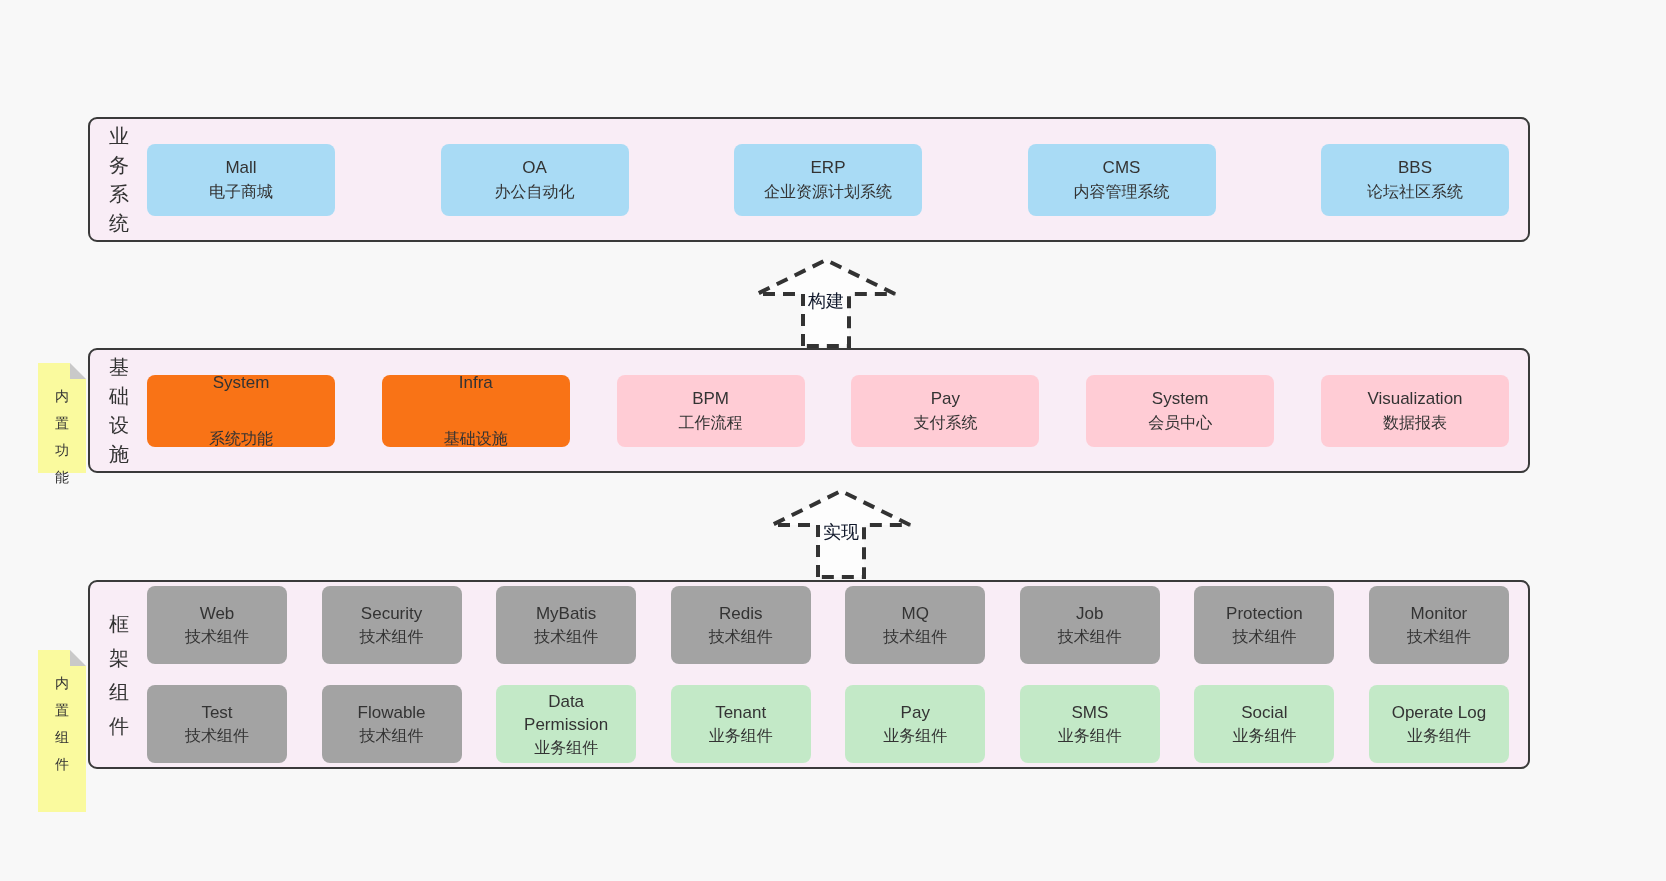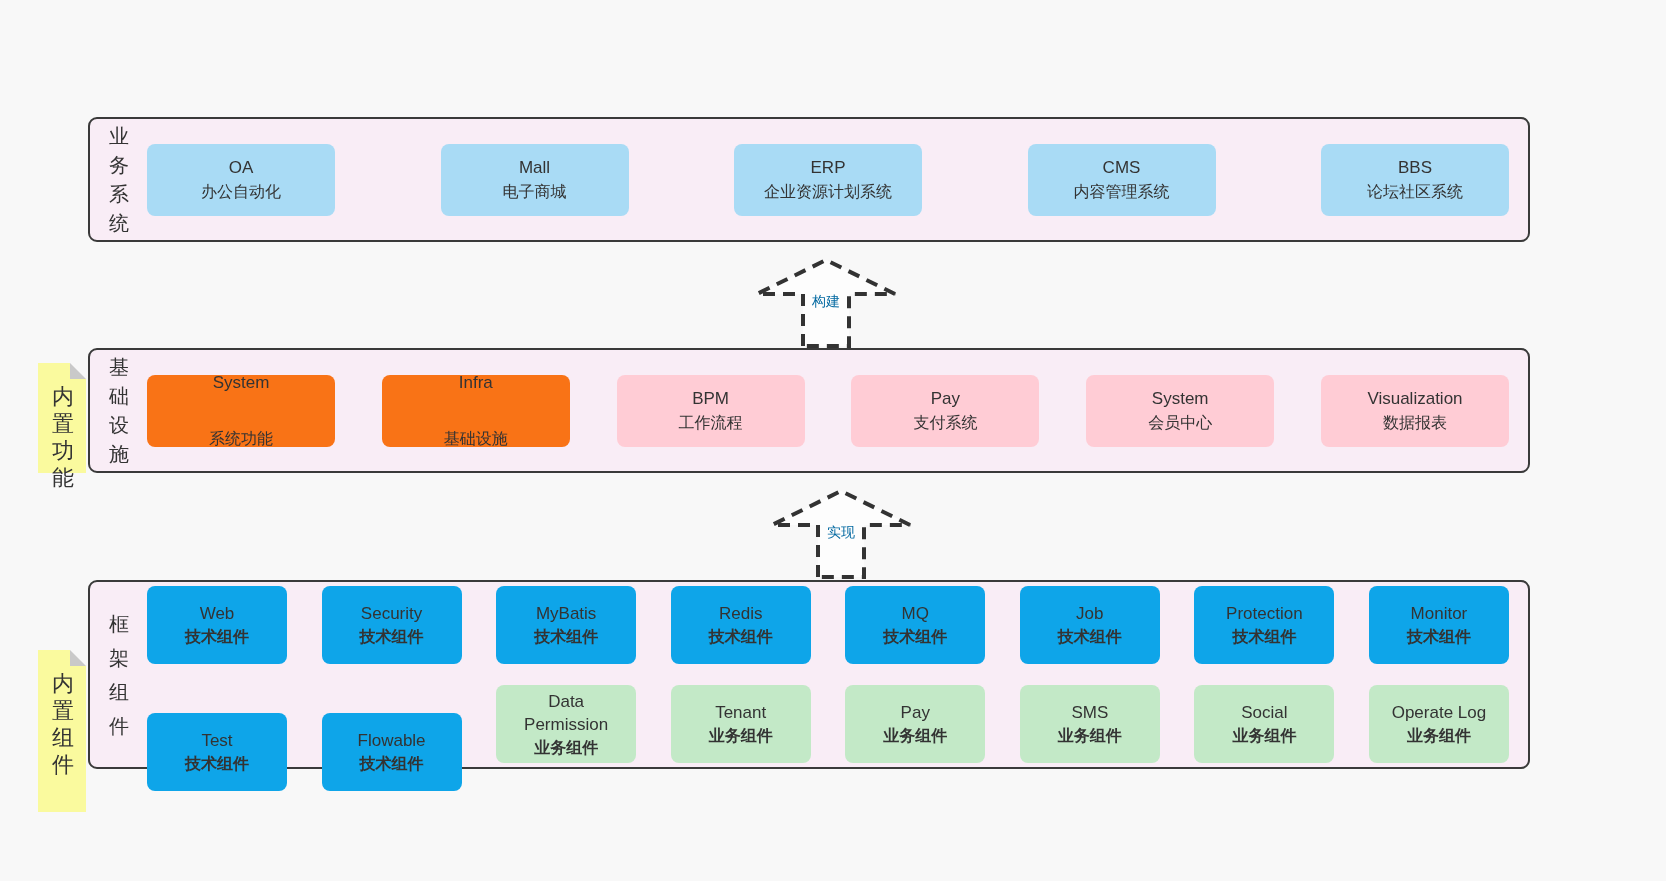--- a/index.html
+++ b/index.html
@@ -70,86 +70,86 @@
     font-size:17px;
     line-height:25px;
   }
   .box .s{font-size:16px;line-height:24px;}
   .band-framework .box{
     width:140px;height:78px;
     padding:0 14px;
     box-sizing:border-box;
     line-height:23px;
   }
-  .band-framework .box .s{line-height:23px;font-weight:bold;}
+  .band-framework .box .s{line-height:23px;}
   .blue{background:#a9dbf5;}
   .red{background:#f97316;gap:32px;}
   .pink{background:#ffccd5;}
-  .g1{background:#0ea5e9;margin-top:28px;}
+  .g1{background:#a3a3a3;}
   .g2{background:#c3e9c7;}
   
   .sticky{
     position:absolute;
     left:38px;width:48px;
     background:#fafa9e;
   }
   .sticky-modules{top:363px;height:110px;}
   .sticky-framework{top:650px;height:162px;}
   .fold{
     position:absolute;top:0;right:0;
     width:0;height:0;
     border-bottom:16px solid #c9c9c9;
     border-right:16px solid #f8f8f8;
   }
   .sticky-text{
     position:absolute;
     left:50%;top:20px;
     transform:translateX(-50%);
     width:20px;
-    font-size:22px;
+    font-size:14px;
     line-height:27px;
     text-align:center;
     word-break:break-all;
     color:#333;
   }
   
   .arrow{
     position:absolute;
     width:146px;height:92px;
   }
   .arrow-build{left:753px;top:256px;}
   .arrow-implement{left:768px;top:487px;}
   .arrow svg{display:block;}
   .arrow-label{
     position:absolute;
     left:50%;top:34px;
     transform:translateX(-50%);
     background:#fdfdfd;
     padding:0 3px;
-    font-size:14px;
+    font-size:18px;
     line-height:22px;
-    color:#0369a1;
+    color:#0f172a;
     white-space:nowrap;
   }
 </style>
 </head>
 <body>
 
 <div id="stage">
 
   <div class="band band-business">
     <div class="v-label">业务系统</div>
     <div class="boxes">
       <div class="box blue">
+        <div class="t">Mall</div>
+        <div class="s">电子商城</div>
+      </div>
+      <div class="box blue">
         <div class="t">OA</div>
         <div class="s">办公自动化</div>
-      </div>
-      <div class="box blue">
-        <div class="t">Mall</div>
-        <div class="s">电子商城</div>
       </div>
       <div class="box blue">
         <div class="t">ERP</div>
         <div class="s">企业资源计划系统</div>
       </div>
       <div class="box blue">
         <div class="t">CMS</div>
         <div class="s">内容管理系统</div>
       </div>
       <div class="box blue">

